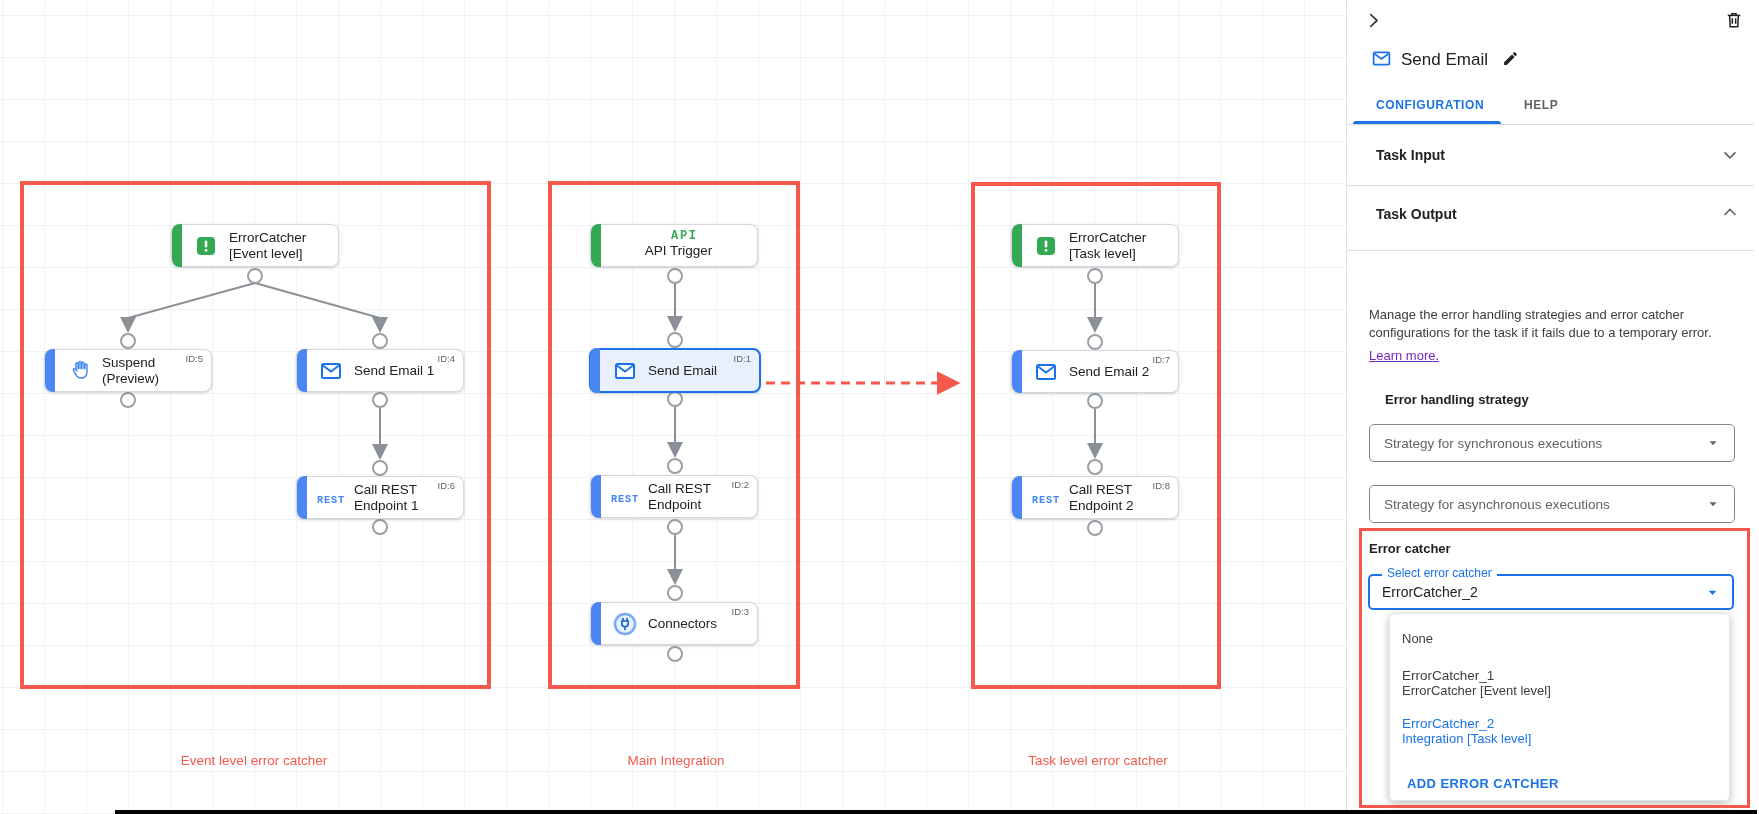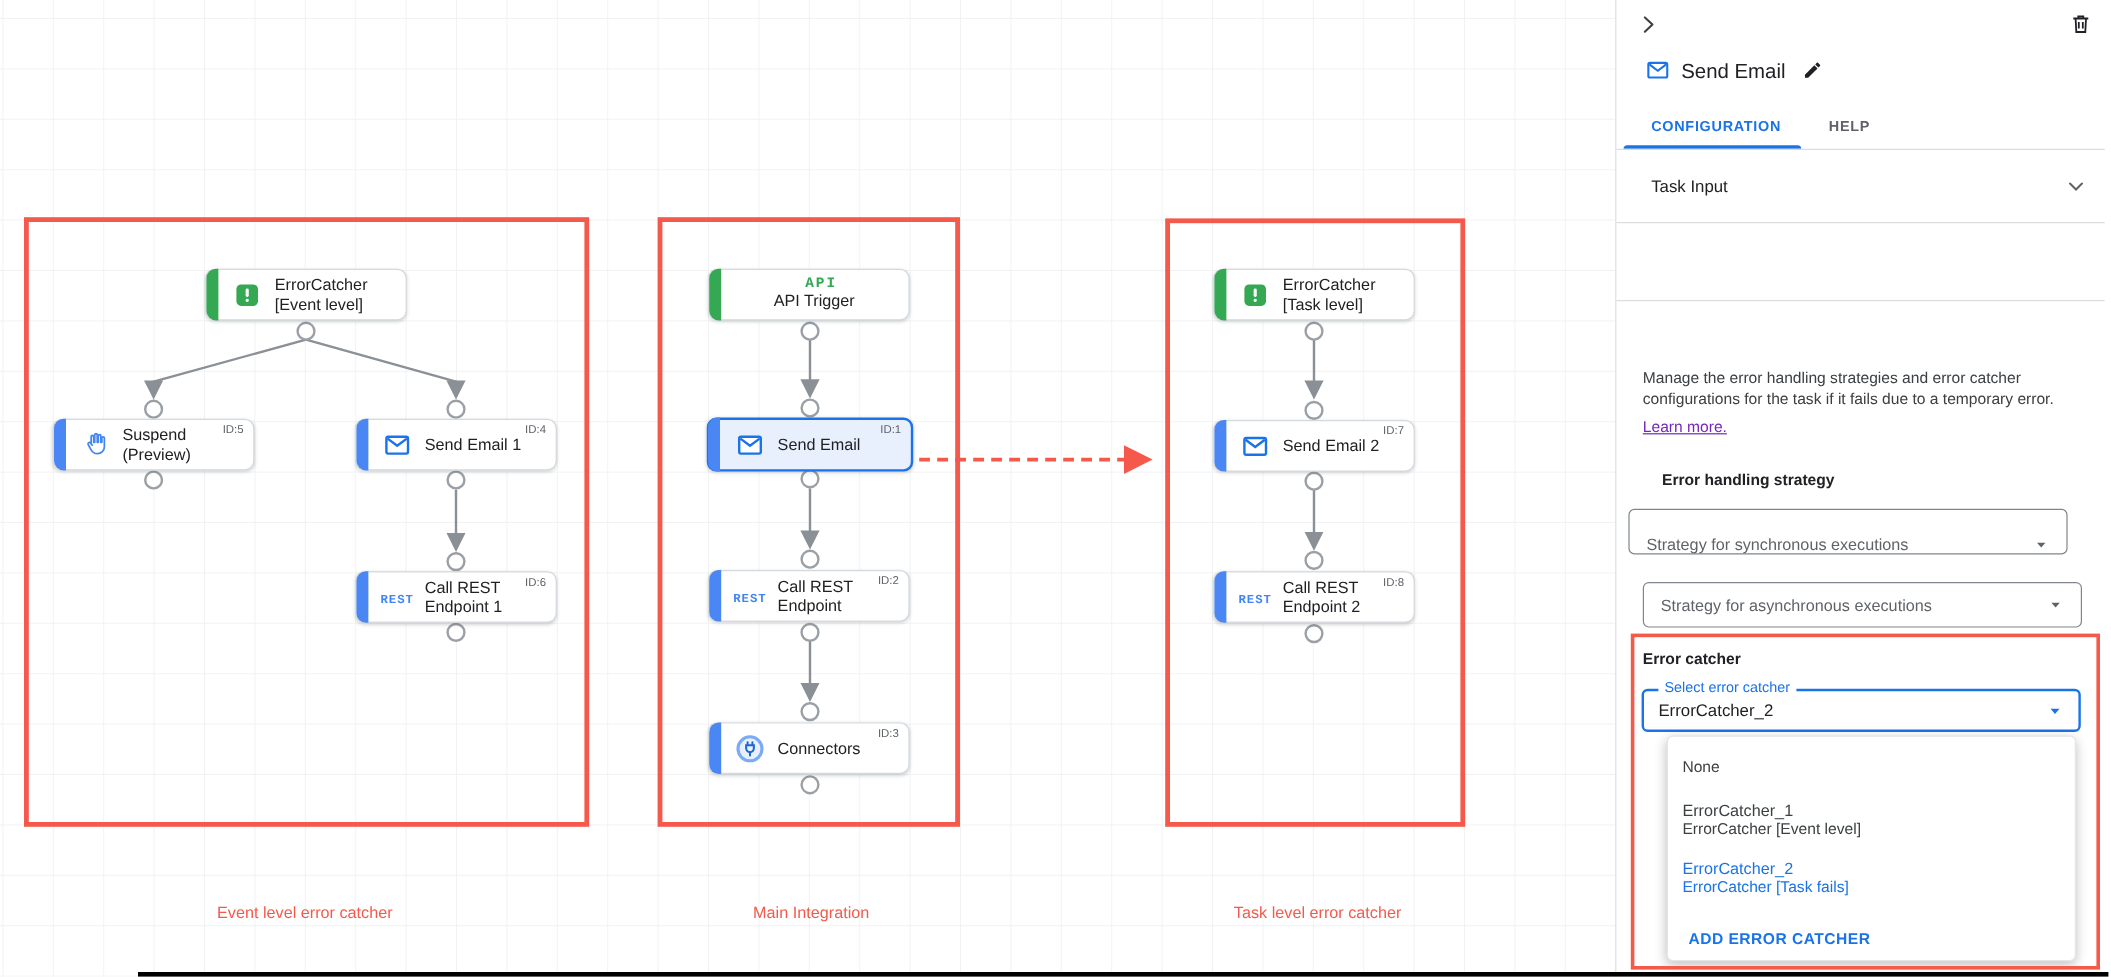--- a/index.html
+++ b/index.html
@@ -36,21 +36,21 @@
   #panel { position:absolute; left:1346px; top:0; width:413px; height:814px;
     background:#fff; border-left:1px solid #dcdfe3; color:#3c4043; }
   .abs { position:absolute; }
   .divider { position:absolute; left:0; width:407px; height:1px; background:#dadce0; }
   .icon-btn { cursor:pointer; }
   #panel-title { font-size:17px; color:#202124; }
   .tab { font-size:12px; font-weight:700; letter-spacing:.6px; cursor:pointer; }
   .tab.active { color:#1a73e8; }
   .tab.idle { color:#5f6368; }
   .tab-underline { position:absolute; height:3px; background:#1a73e8; border-radius:3px 3px 0 0; }
-  .section-label { font-size:14px; font-weight:400; color:#202124; }
+  .section-label { font-size:14px; font-weight:700; color:#202124; }
   .para { font-size:13px; line-height:1.42; color:#3c4043; }
   .link-purple { color:#7627bb; text-decoration:underline; font-size:13px; cursor:pointer; }
   .bold-label { font-size:13px; font-weight:700; color:#202124; }
   .dropdown { position:absolute; width:366px; height:38px; border:1px solid #80868b;
     border-radius:5px; display:flex; align-items:center; padding:0 14px;
     font-size:13.5px; color:#5f6368; cursor:pointer; background:#fff;
     justify-content:space-between; }
   #ec-select { position:absolute; width:366px; height:36px; border:2px solid #1a73e8;
     border-radius:5px; background:#fff; display:flex; align-items:center;
     padding:0 12px; justify-content:space-between; cursor:pointer; }
@@ -337,29 +337,37 @@
     <div class="abs" style="left:0; top:125px; width:407px; height:60px;">
       <span class="abs section-label" style="left:29px; top:22px;">Task Input</span>
       <span class="abs" style="left:373px; top:20px;">
         <svg width="20" height="20" viewBox="0 0 24 24">
             <path d="M6 9.5l6 6 6-6" fill="none" stroke="#5f6368" stroke-width="2" stroke-linecap="round"></path>
           </svg>
       </span>
     </div>
     <span class="divider" style="top:185px;"></span>
 
+    <div class="abs" style="left:0; top:186px; width:407px; height:64px;">
+      <span class="abs section-label" style="left:29px; top:20px;">Task Output</span>
+      <span class="abs" style="left:373px; top:16px;">
+        <svg width="20" height="20" viewBox="0 0 24 24">
+            <path d="M6 15l6-6 6 6" fill="none" stroke="#5f6368" stroke-width="2" stroke-linecap="round"></path>
+          </svg>
+      </span>
+    </div>
     <span class="divider" style="top:250px;"></span>
 
 
     <div class="abs para" style="left:22px; top:306px; width:360px;">Manage the error handling strategies and error catcher configurations for the task if it fails due to a temporary error.</div>
     <span class="abs link-purple" style="left:22px; top:348px;">Learn more.</span>
 
     <span class="abs bold-label" style="left:22px; top:392px;margin-left:16px;">Error handling strategy</span>
 
-    <div class="dropdown" style="left:10px; top:424px;align-items:flex-end;">
+    <div class="dropdown" style="left:22px; top:424px;">
       <span>Strategy for synchronous executions</span>
       <svg width="14" height="14" viewBox="0 0 24 24">
           <path d="M6 9h12l-6 7z" fill="#5f6368"></path>
         </svg>
     </div>
     <div class="dropdown" style="left:22px; top:485px;">
       <span>Strategy for asynchronous executions</span>
       <svg width="14" height="14" viewBox="0 0 24 24">
           <path d="M6 9h12l-6 7z" fill="#5f6368"></path>
         </svg>
@@ -378,21 +386,21 @@
     <div id="ec-menu" style="left:42px; top:613px; height:188px;">
       <div class="menu-item" style="top:17px;">
         <div class="menu-sub">None</div>
       </div>
       <div class="menu-item" style="top:54px;">
         <div class="menu-main">ErrorCatcher_1</div>
         <div class="menu-sub">ErrorCatcher [Event level]</div>
       </div>
       <div class="menu-item menu-blue" style="top:102px;">
         <div class="menu-main">ErrorCatcher_2</div>
-        <div class="menu-sub">ErrorCatcher [Task fails]</div>
+        <div class="menu-sub">Integration [Task level]</div>
       </div>
       <div class="menu-item" style="top:160px; left:17px;">
         <span id="add-error-catcher">ADD ERROR CATCHER</span>
       </div>
     </div>
 
     <div id="ec-red-rect" style="left:12px; top:528px; width:391px; height:280px;"></div>
   </div>
 
   <div id="bottom-black-line"></div>

